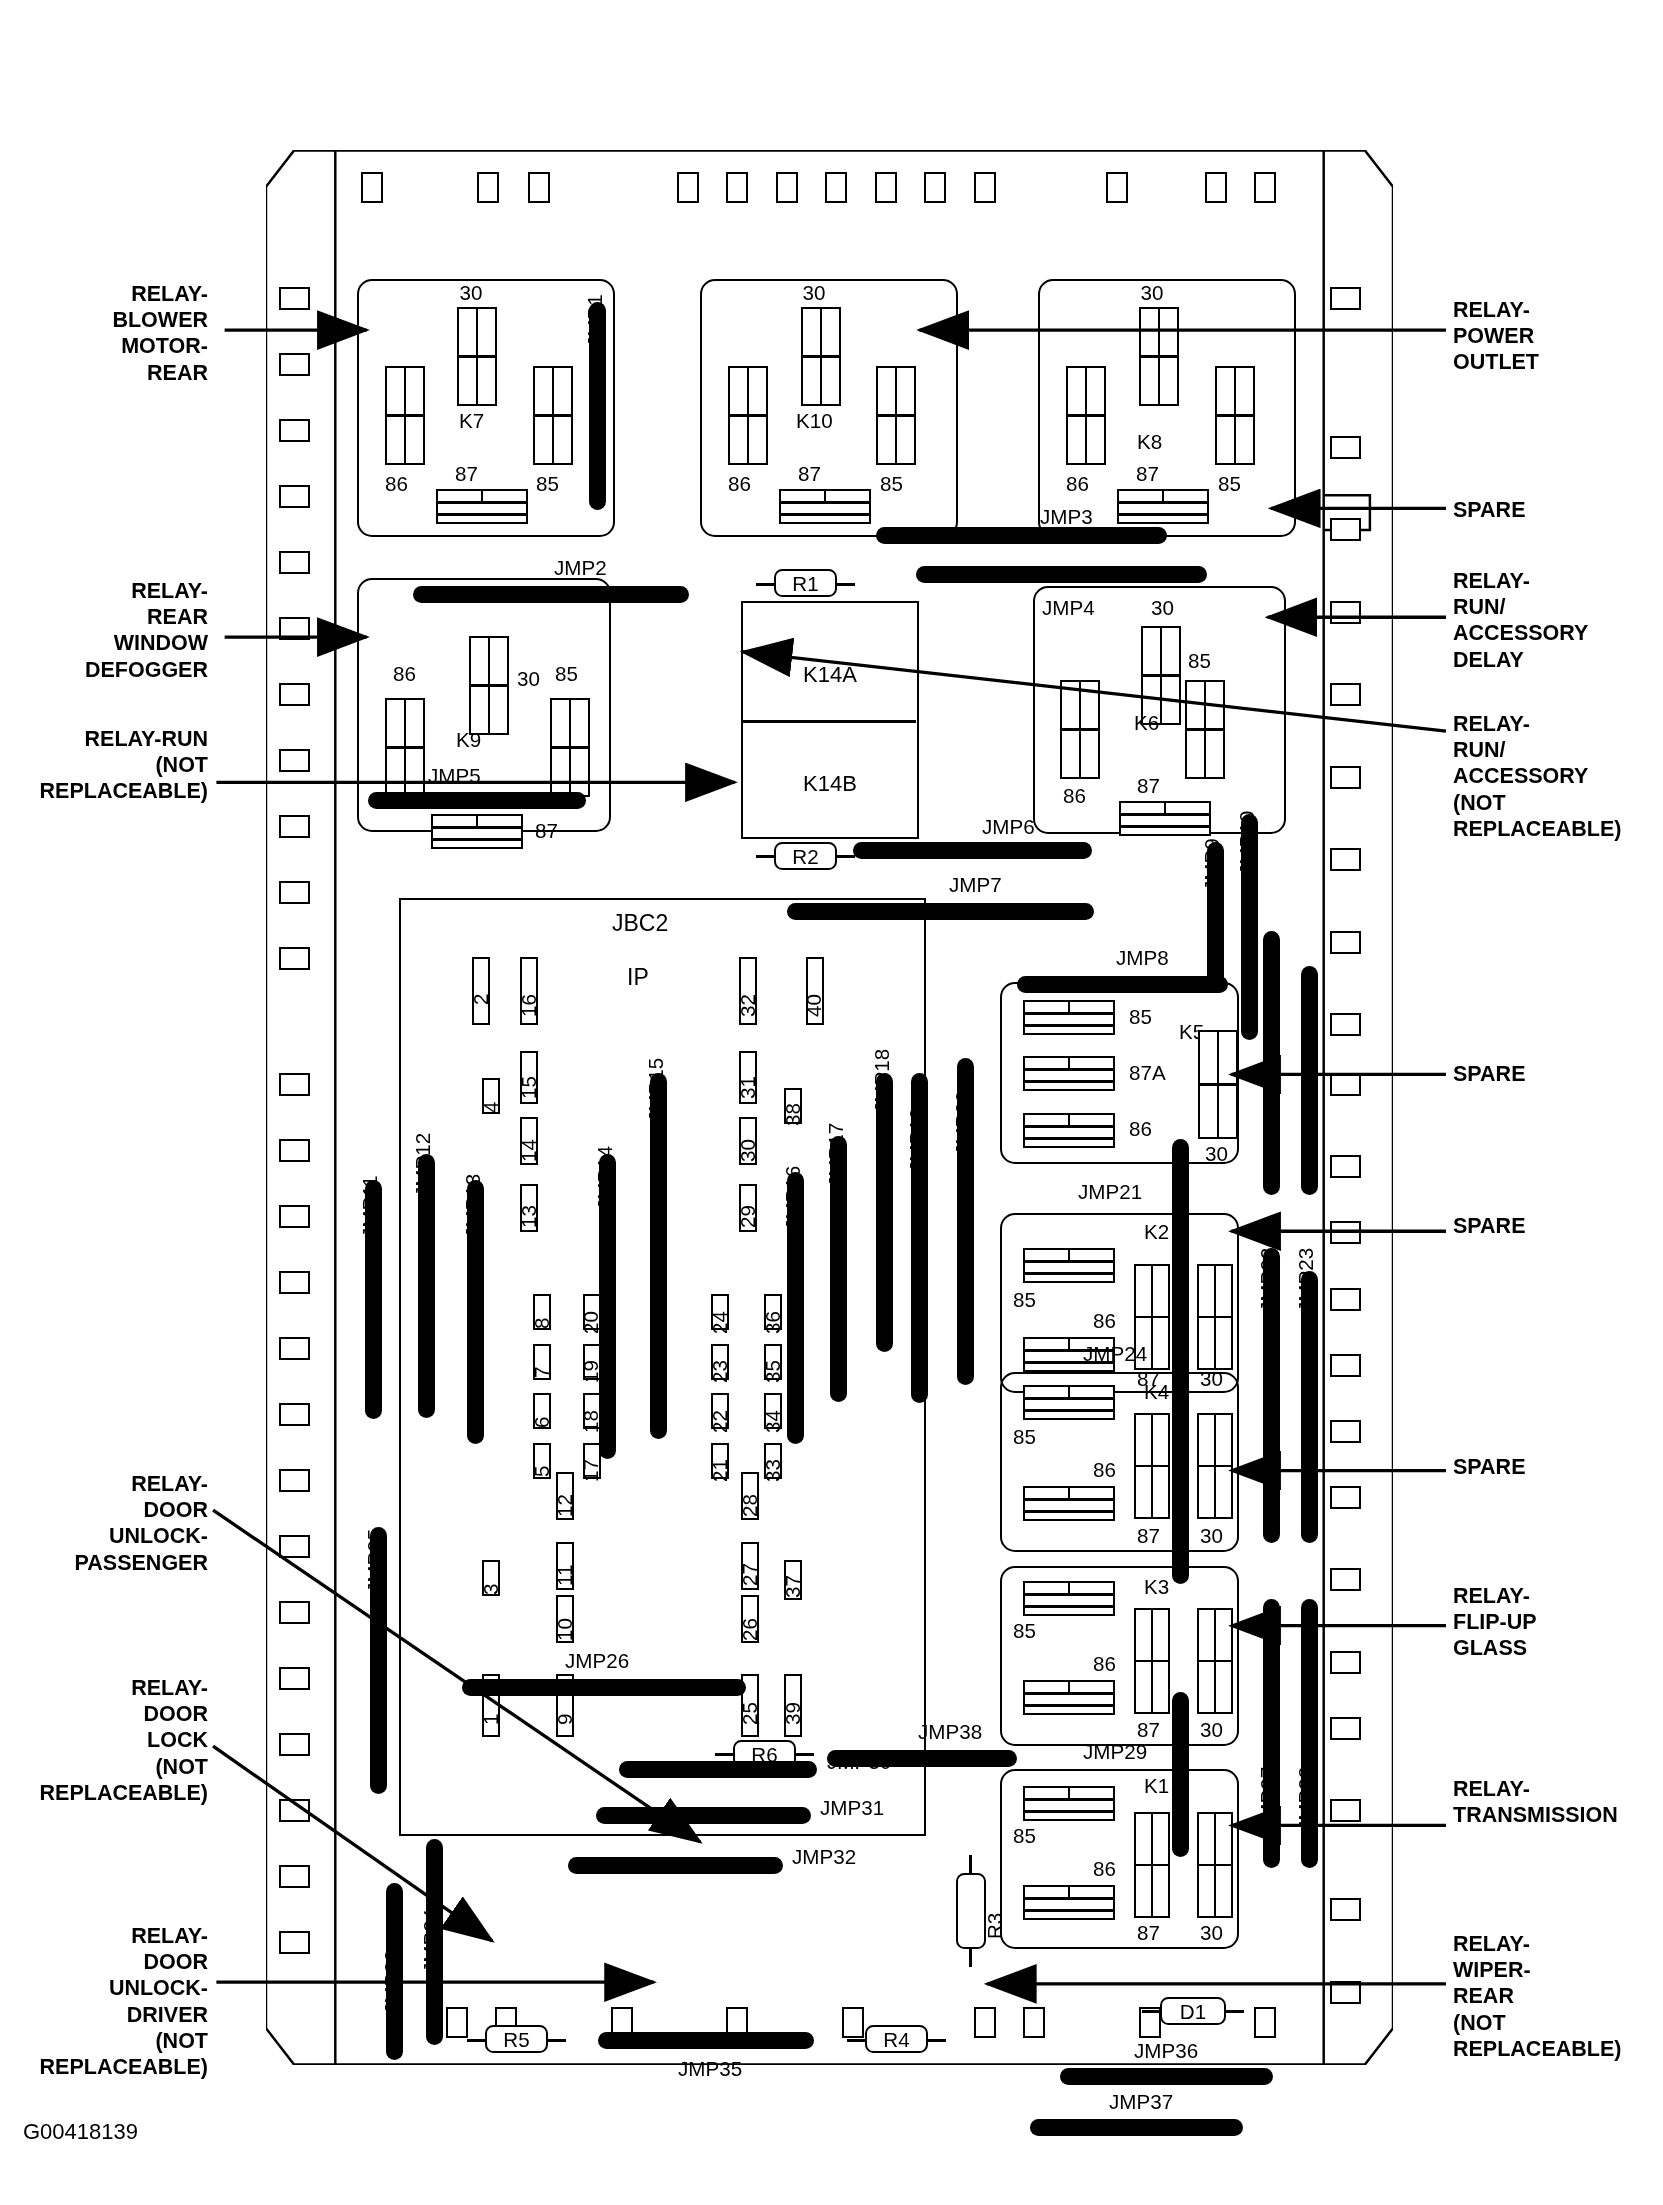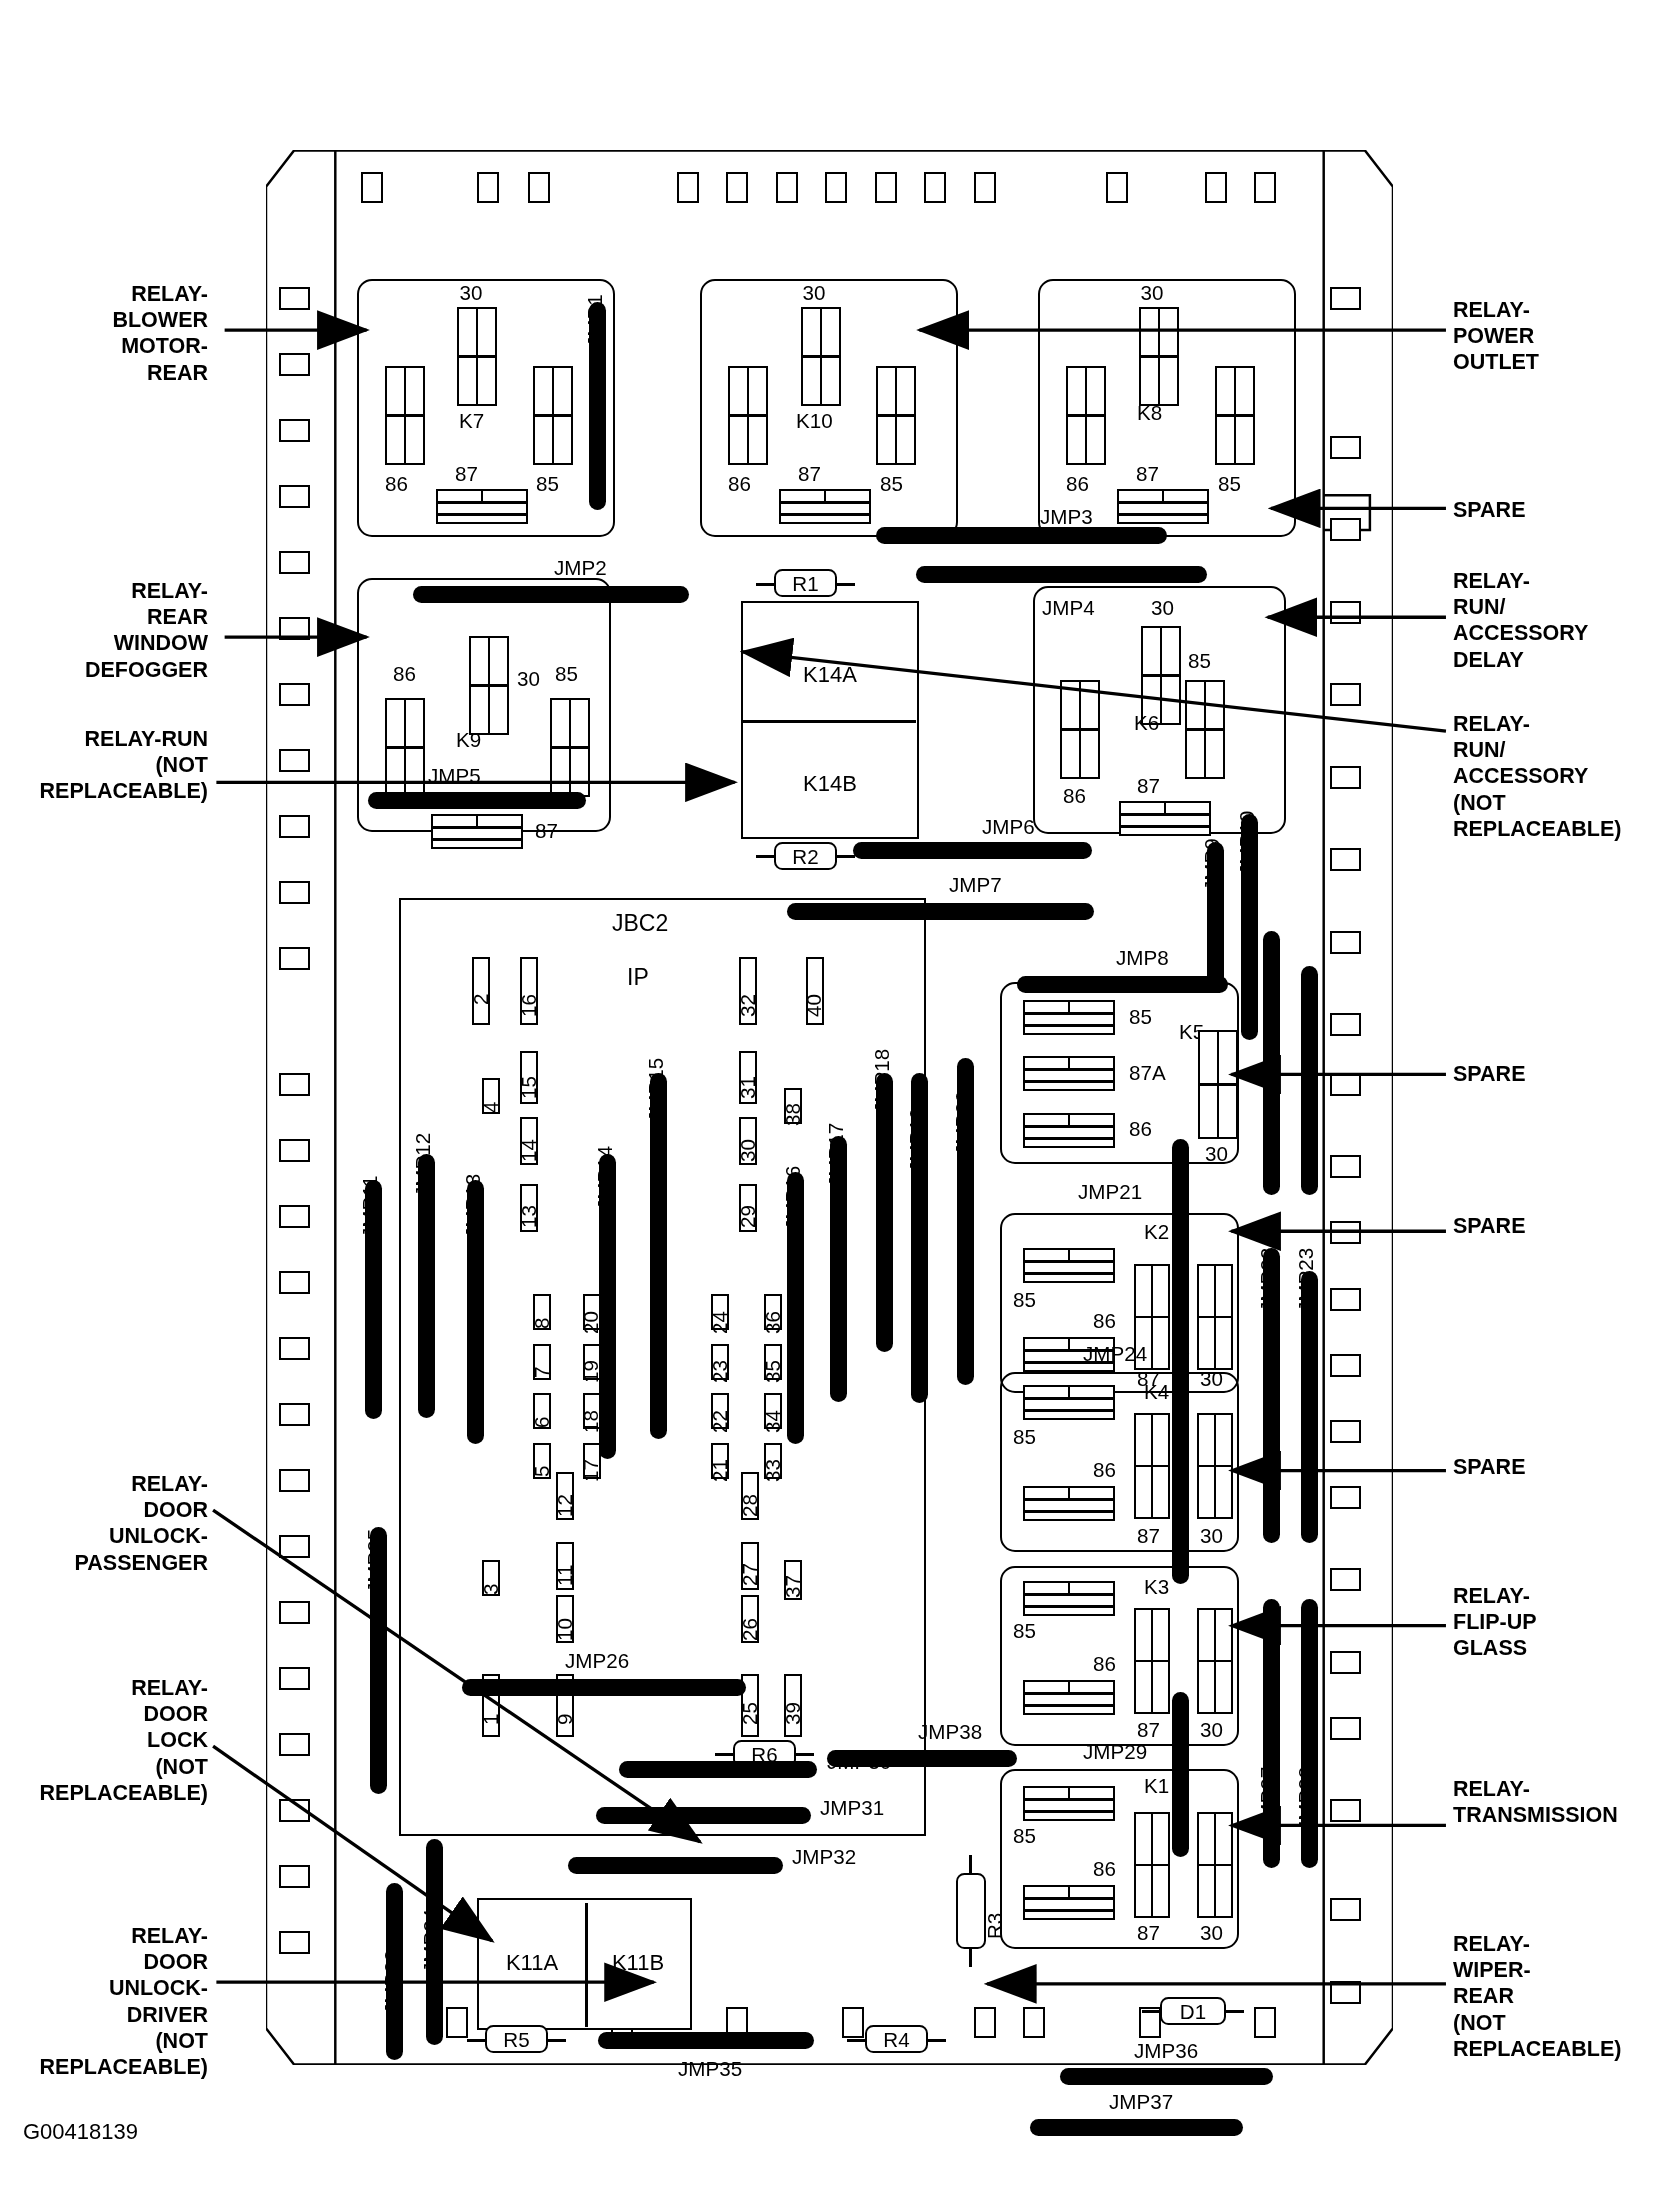--- a/index.html
+++ b/index.html
@@ -191,21 +191,21 @@
     <i style="top:10px"></i>
       <i style="top:22px"></i>
       <b style="height:12.4px;top:0"></b>
   </div>
 
   <div class="rbox" style="left:1038px;top:279px;width:258px;height:258px"></div>
   <div class="lbl ctr" style="left:1127px;top:281px;width:50px">30</div>
   <div class="tv" style="left:1139px;top:307px;width:40px;height:99px"></div>
   <div class="tv" style="left:1066px;top:366px;width:40px;height:99px"></div>
   <div class="tv" style="left:1215px;top:366px;width:40px;height:99px"></div>
-  <div class="lbl" style="left:1137px;top:401px">K8</div>
+  <div class="lbl" style="left:1137px;top:430px">K8</div>
   <div class="lbl" style="left:1066px;top:472px">86</div>
   <div class="lbl" style="left:1136px;top:462px">87</div>
   <div class="lbl" style="left:1218px;top:472px">85</div>
   <div class="th" style="left:1117px;top:489px;width:92px;height:35px">
     <i style="top:10px"></i>
       <i style="top:22px"></i>
       <b style="height:12.4px;top:0"></b>
   </div>
   <div class="lbl" style="left:1040px;top:505px">JMP3</div>
   <div class="jb" style="left:876px;top:527px;width:291px;height:16.5px"></div>
@@ -547,25 +547,20 @@
   <div class="jb" style="left:596px;top:1807px;width:215px;height:16.5px"></div>
   <div class="lbl" style="left:820px;top:1796px">JMP31</div>
   <div class="jb" style="left:568px;top:1857px;width:215px;height:16.5px"></div>
   <div class="lbl" style="left:792px;top:1845px">JMP32</div>
 
   <div class="jb" style="left:386px;top:1883px;width:16.5px;height:177px"></div>
   <div class="lbl rot" style="left:380px;top:2014px">JMP33</div>
   <div class="jb" style="left:426px;top:1839px;width:16.5px;height:206px"></div>
   <div class="lbl rot" style="left:419px;top:1973px">JMP34</div>
 
-  <div class="mod" style="left:477px;top:1898px;width:215px;height:132px">
-    <div class="lab" style="left:0;width:106px;top:50px">K11A</div>
-    <div class="ln" style="left:106px;top:3.3px;width:2.5px;height:124px"></div>
-    <div class="lab" style="left:106px;width:106px;top:50px">K11B</div>
-  </div>
 
 
   <div class="cap" style="left:485px;top:2025px;width:63px;height:28px;line-height:26.4px">R5</div>
   <div class="ln" style="left:467px;top:2039px;width:18px;height:2.5px"></div>
   <div class="ln" style="left:548px;top:2039px;width:18px;height:2.5px"></div>
 
   <div class="jb" style="left:598px;top:2032px;width:216px;height:16.5px"></div>
   <div class="lbl" style="left:678px;top:2057px">JMP35</div>
 
   <div class="cap" style="left:865px;top:2025px;width:63px;height:28px;line-height:26.4px">R4</div>

